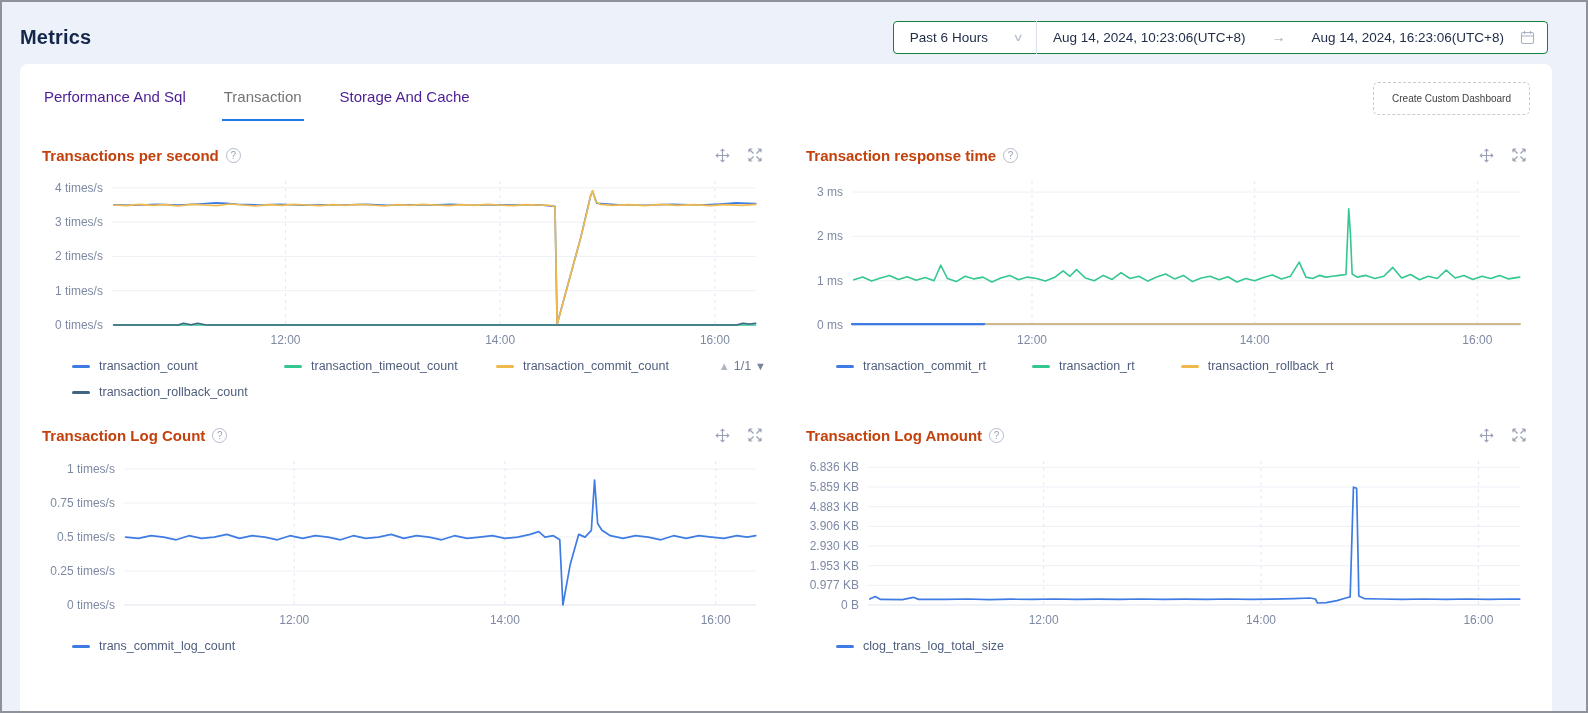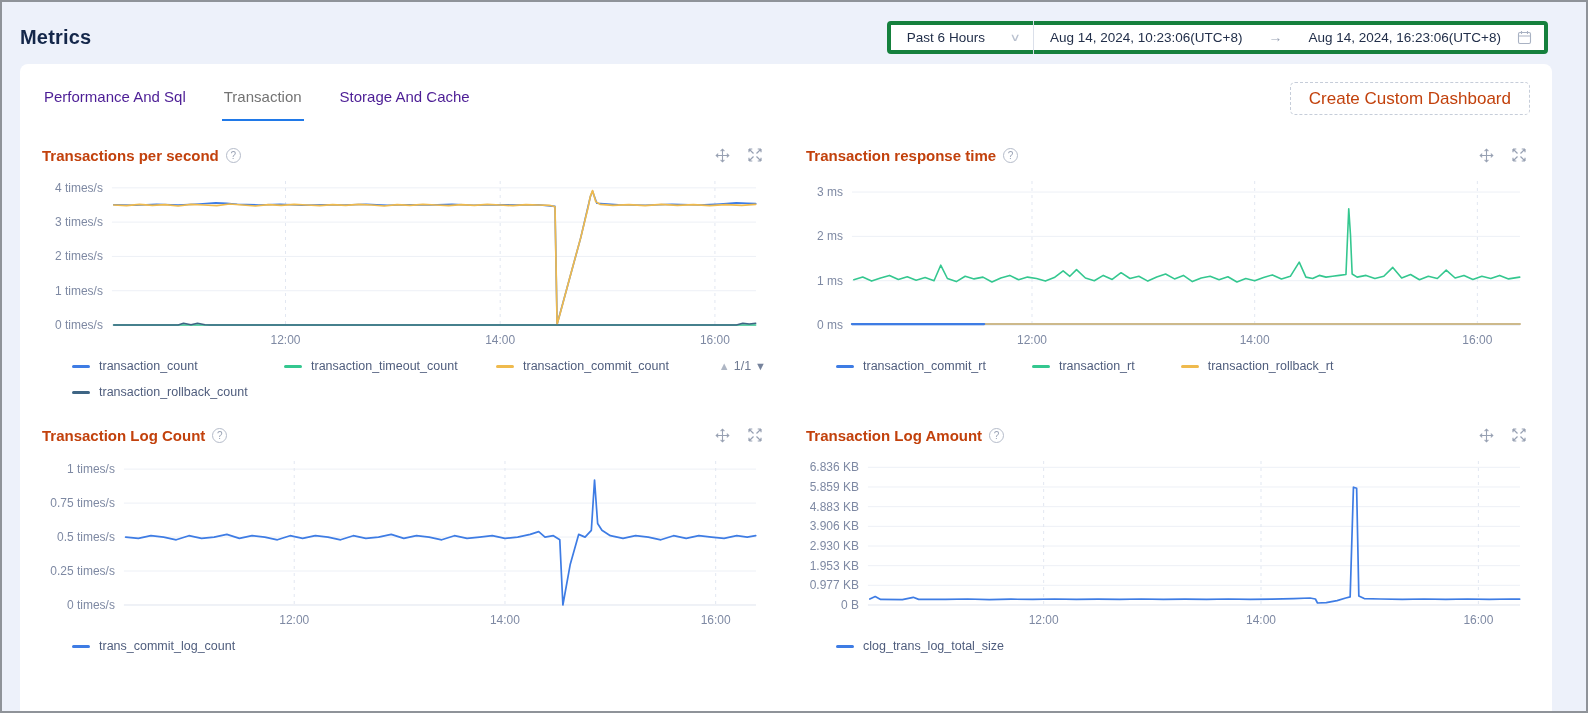--- a/index.html
+++ b/index.html
@@ -13,42 +13,42 @@
     color:#17294d;
   }
   
   .top-header {
     height:62px; display:flex; align-items:center;
     justify-content:space-between; padding:8px 38px 0 18px;text-align:right;
   }
   .page-title { font-size:20px; font-weight:bold; color:#14274a; letter-spacing:.2px; }
   .time-control {
     display:flex; align-items:center; background:#fff;
-    border:4px solid #15803d; border-radius:4px; height:33px;
+    border:1px solid #15803d; border-radius:4px; height:33px;
     font-size:13.5px; color:#222f4a;
   }
   .range-select { display:flex; align-items:center; gap:26px; padding:0 14px 0 16px; cursor:pointer; }
   .chevron { color:#b9c1cf; font-size:11px; transform:scaleX(1.4); }
   .tc-divider { width:1px; height:33px; background:#dbe0ea; }
   .dates { display:flex; align-items:center; gap:26px; padding:0 12px 0 16px; }
   .date-text { white-space:nowrap; }
   .date-arrow { color:#9aa3b5; font-size:14px; }
   .calendar-btn { display:flex; align-items:center; padding:0 12px 0 4px; cursor:pointer; }
   
   .main-card {
     position:absolute; left:18px; right:34px; top:62px; bottom:0;
     background:#fff; border-radius:8px 8px 0 0; padding:18px 22px 0 22px;
   }
   .tabs-row { position:relative; display:flex; gap:34px; align-items:flex-start; }
   .tab { font-size:15px; color:#4c1d95; padding:6px 2px 14px 2px; cursor:pointer; font-weight:500; }
   .tab.active { color:#737373; border-bottom:2px solid #2079e8; }
   .create-dash-btn {
     position:absolute; right:0; top:0; height:33px; padding:0 18px;
     border:1px dashed #c6cdd9; border-radius:5px; background:#fff;
-    font-size:17px; color:#c2410c; display:flex; align-items:center; cursor:pointer;
+    font-size:10px; color:#404040; display:flex; align-items:center; cursor:pointer;
     font-family:inherit;
   }
   
   .charts-grid {
     display:grid; grid-template-columns:1fr 1fr; column-gap:40px; row-gap:24px;
     margin-top:22px;
   }
   .chart-card { min-width:0; }
   .chart-head { display:flex; align-items:center; justify-content:space-between; height:24px; }
   .chart-title-wrap { display:flex; align-items:center; gap:7px; }

